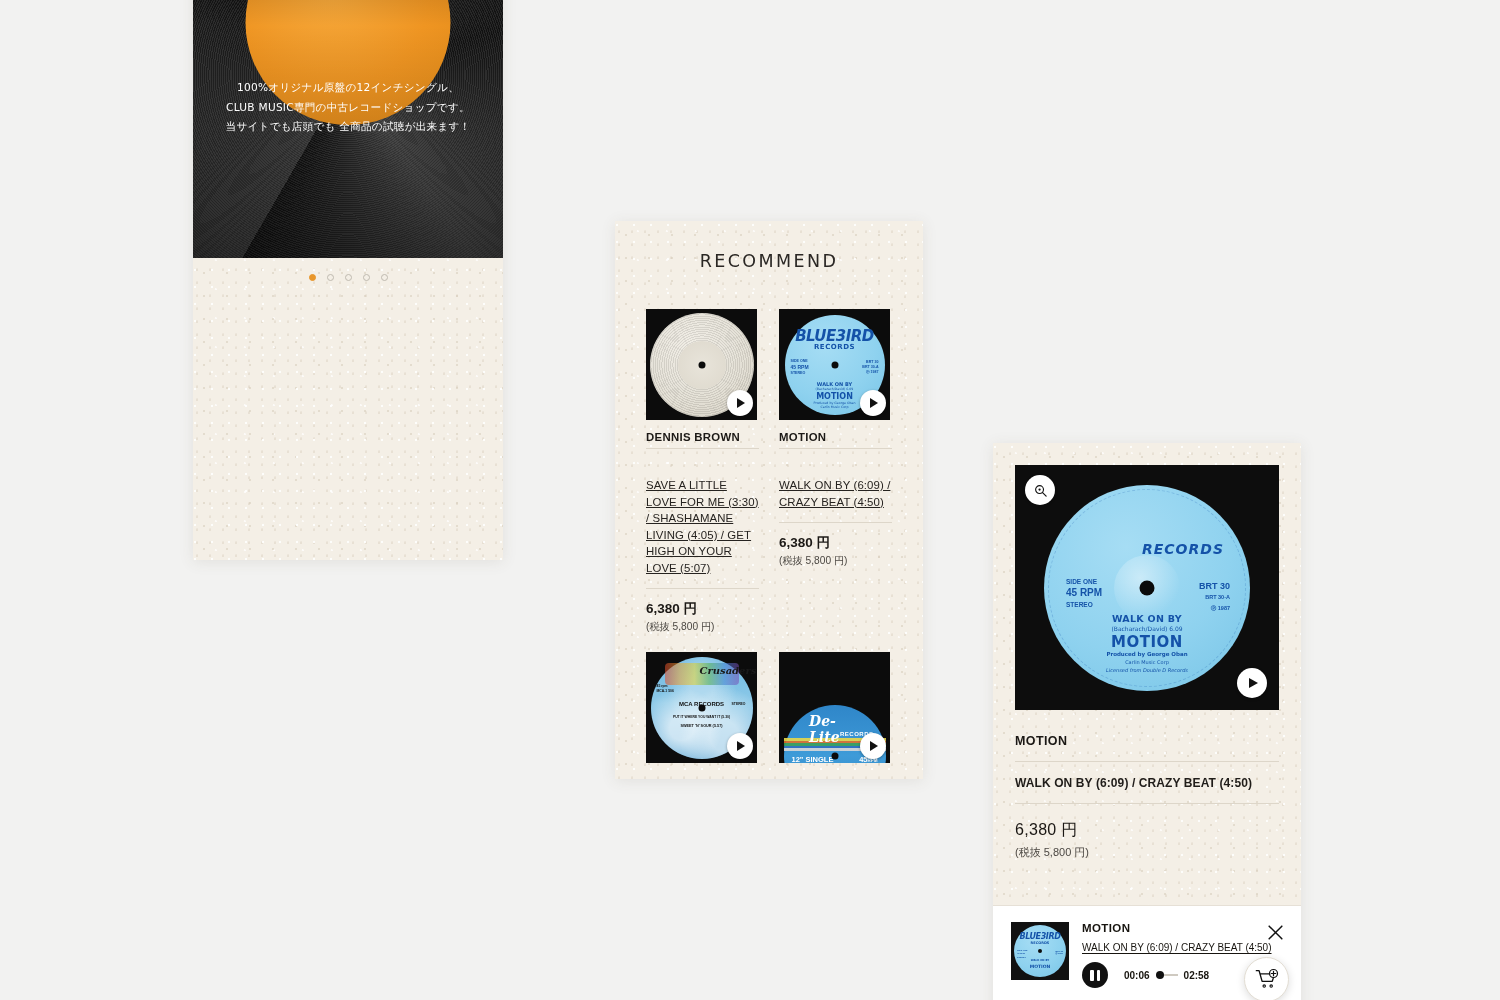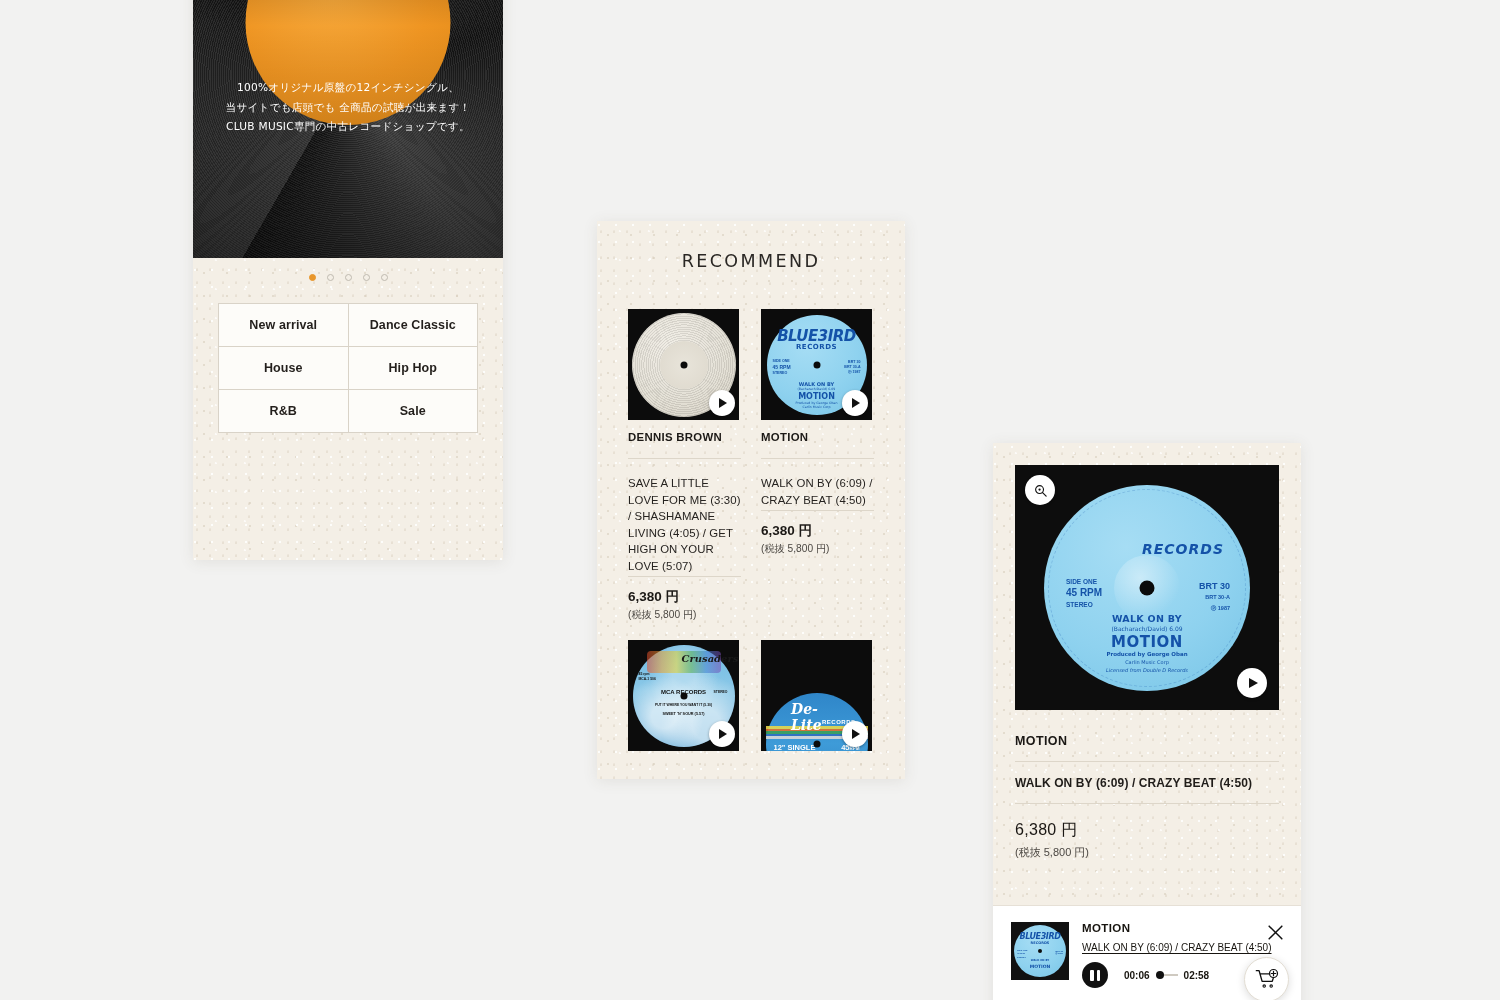--- a/index.html
+++ b/index.html
@@ -87,21 +87,21 @@
     border-left: 1px solid #d9d3c8; border-top: 1px solid #d9d3c8; background: #fdfcf9;
   }
   .genre-cell {
     border-right: 1px solid #d9d3c8; border-bottom: 1px solid #d9d3c8;
     height: 43px; display: flex; align-items: center; justify-content: center;
     font-size: 12.5px; font-weight: 700; color: #231f1c; cursor: pointer;
     letter-spacing: .1px;
   }
 
   
-  #panel-recommend { left: 597px; top: 221px; width: 308px; height: 558px; }
+  #panel-recommend { left: 615px; top: 221px; width: 308px; height: 558px; }
   .rec-title {
     text-align: center; font-size: 17.5px; letter-spacing: 2.4px; color: #2a2724;
     margin-top: 30px; font-weight: 400; font-family: "DejaVu Sans", sans-serif;
   }
   .rec-grid {
     margin: 38px 31px 0; display: grid; grid-template-columns: 1fr 1fr;
     column-gap: 20px; row-gap: 0; align-items: start;
   }
   .rec-card { cursor: pointer; }
   .thumb {
@@ -111,25 +111,25 @@
     position: absolute; right: 4px; bottom: 4px; width: 26px; height: 26px;
     border-radius: 50%; background: #fff; display: flex; align-items: center; justify-content: center;
     box-shadow: 0 1px 3px rgba(0,0,0,.35);
   }
   .thumb .play::after {
     content: ""; width: 0; height: 0; margin-left: 2px;
     border-left: 8px solid #111; border-top: 5px solid transparent; border-bottom: 5px solid transparent;
   }
   .rec-artist {
     margin-top: 11px; font-size: 11.4px; font-weight: 700; color: #1c1916;
-    letter-spacing: .3px; padding-bottom: 15px; border-bottom: 1px solid #ddd6c9;
+    letter-spacing: .3px; padding-bottom: 5px; border-bottom: 1px solid #ddd6c9;
   }
   .rec-tracks {
-    margin-top: 16px; font-size: 11.4px; line-height: 1.45; color: #262320;
-    letter-spacing: .1px; padding-bottom: 2px; border-bottom: 1px solid #ddd6c9;
+    margin-top: 28px; font-size: 11.4px; line-height: 1.45; color: #262320;
+    letter-spacing: .1px; padding-bottom: 12px; border-bottom: 1px solid #ddd6c9; text-decoration: underline;
   }
   .rec-price { margin-top: 11px; font-size: 13.5px; font-weight: 700; color: #1b1815; }
   .rec-price-sub { margin-top: 2px; font-size: 10.2px; color: #4b4742; }
   .rec-row2 { margin-top: 18px; }
 
   
   .lbl { position: absolute; left: 50%; top: 50%; transform: translate(-50%,-50%); border-radius: 50%; }
   .hole { position: absolute; left: 50%; top: 50%; transform: translate(-50%,-50%);
           background: #0b0b0b; border-radius: 50%; }
   .vinylring { position:absolute; inset:0; border-radius:50%;
@@ -218,41 +218,33 @@
       <div class="topbar">
 
         <span class="tb-gap"></span>
 
         <span class="tb-gap"></span>
 
       </div>
 
       <div class="hero-copy">
         <div>100%オリジナル原盤の12インチシングル、</div>
+        <div>CLUB MUSIC専門の中古レコードショップです。</div>
         <div>当サイトでも店頭でも 全商品の試聴が出来ます！</div>
-        <div>CLUB MUSIC専門の中古レコードショップです。</div>
       </div>
     </div>
 
     <div class="dots" id="carousel-dots">
         <span class="dot on"></span>
         <span class="dot"></span>
         <span class="dot"></span>
         <span class="dot"></span>
         <span class="dot"></span>
       </div>
 
-    <div class="genre-grid" id="genre-grid">
-        <div class="genre-cell">New arrival</div>
-        <div class="genre-cell">Dance Classic</div>
-        <div class="genre-cell">House</div>
-        <div class="genre-cell">Hip Hop</div>
-        <div class="genre-cell">R&amp;B</div>
-        <div class="genre-cell">Sale</div>
-      </div>
   </div>
 
   <div class="panel" id="panel-recommend">
     <div class="rec-title">RECOMMEND</div>
 
     <div class="rec-grid">
 
       <div class="rec-card">
         <div class="thumb">
           <div class="lbl white-label" style="width:104px;height:104px;">

